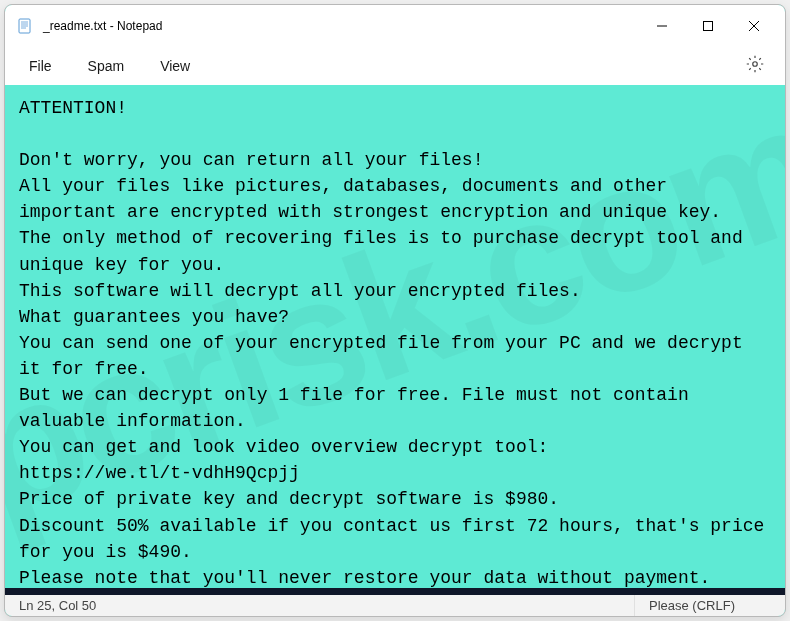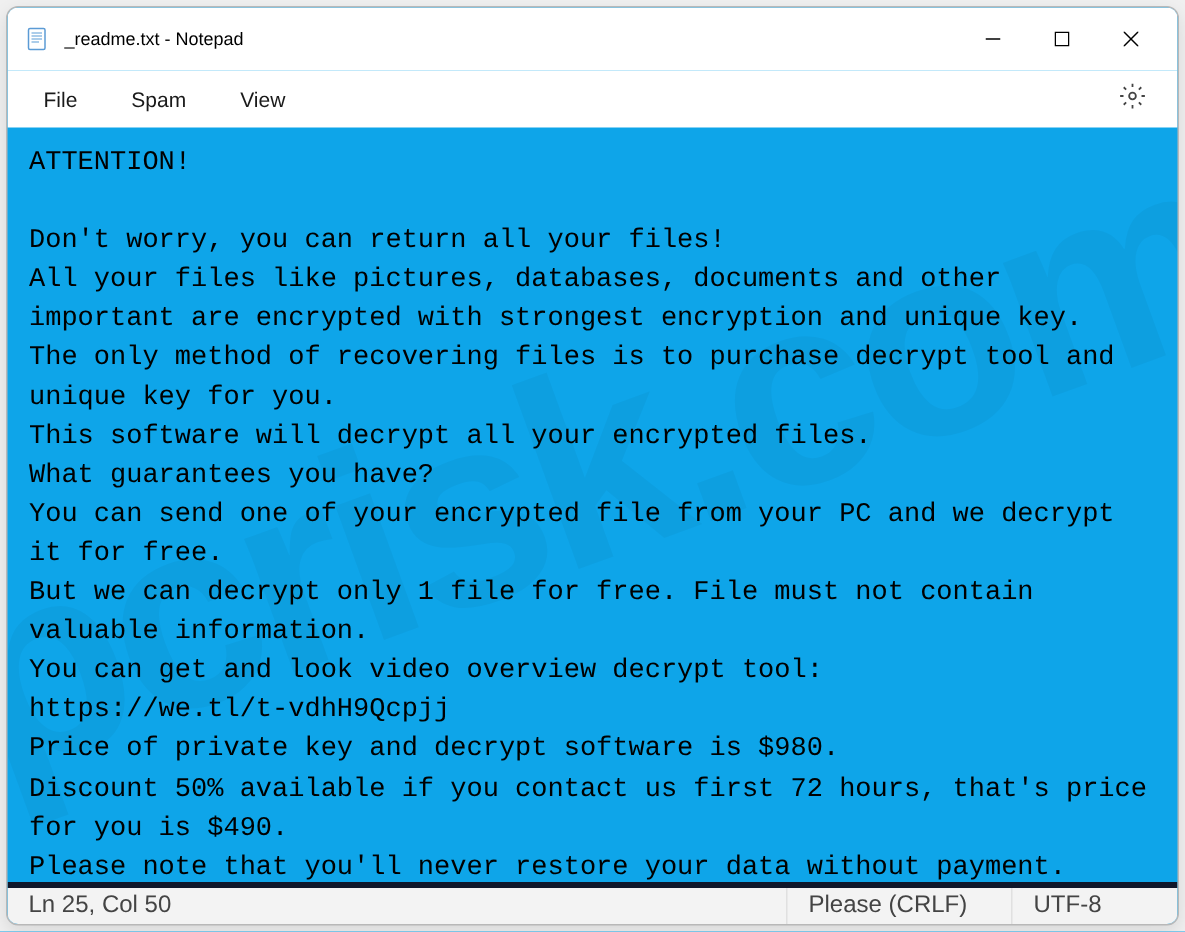--- a/index.html
+++ b/index.html
@@ -9,21 +9,21 @@
   display: flex;
   align-items: center;
   justify-content: center;
   width: 790px;
   height: 621px;
   overflow: hidden;
 }
 .window {
   width: 782px;
   height: 613px;
-  background: #0ea5e9;
+  background: #5eead4;
   border: 1px solid #b8b8b8;
   border-radius: 8px;
   box-shadow: 0 4px 12px rgba(0,0,0,0.1);
   display: flex;
   flex-direction: column;
   overflow: hidden;
   position: relative;
 }
 .titlebar {
   height: 42px;
@@ -100,24 +100,24 @@
   display: inline-block;
   width: 1px;
   height: 15px;
   background: #000;
   vertical-align: text-bottom;
   margin-left: -1px;
 }
 .statusbar {
   height: 28px;
   background: #f3f3f3;
-  border-top: 4px solid #0f172a;
-  display: flex;
-  align-items: center;
-  font-size: 16px;
+  border-top: 7px solid #0f172a;
+  display: flex;
+  align-items: center;
+  font-size: 13px;
   color: #444;
 }
 .status-cell {
   padding: 0 14px;
   border-right: 1px solid #e0e0e0;
   height: 100%;
   display: flex;
   align-items: center;
 }
 .status-cell.grow { flex: 1; }
@@ -214,20 +214,19 @@
 
 Reserve e-mail address to contact us:
 datarestorehelp@airmail.cc
 
 Your personal ID:
 0650JOsieSvsdoZdAToV7ELIPlgUVdosLcFAWOgQuQPuB5b2l</span><span class="caret"></span></div>
 
   <div class="statusbar">
     <div class="status-cell grow">Ln 25, Col 50</div>
     <div class="status-cell" style="width:150px">Please (CRLF)</div>
-    <div class="status-cell" style="width:110px">UTF-8</div>
   </div>
 
   <div class="watermark">
     <div class="watermark-text">pcrisk.com</div>
   </div>
 
 </div>
 
 </body></html>

